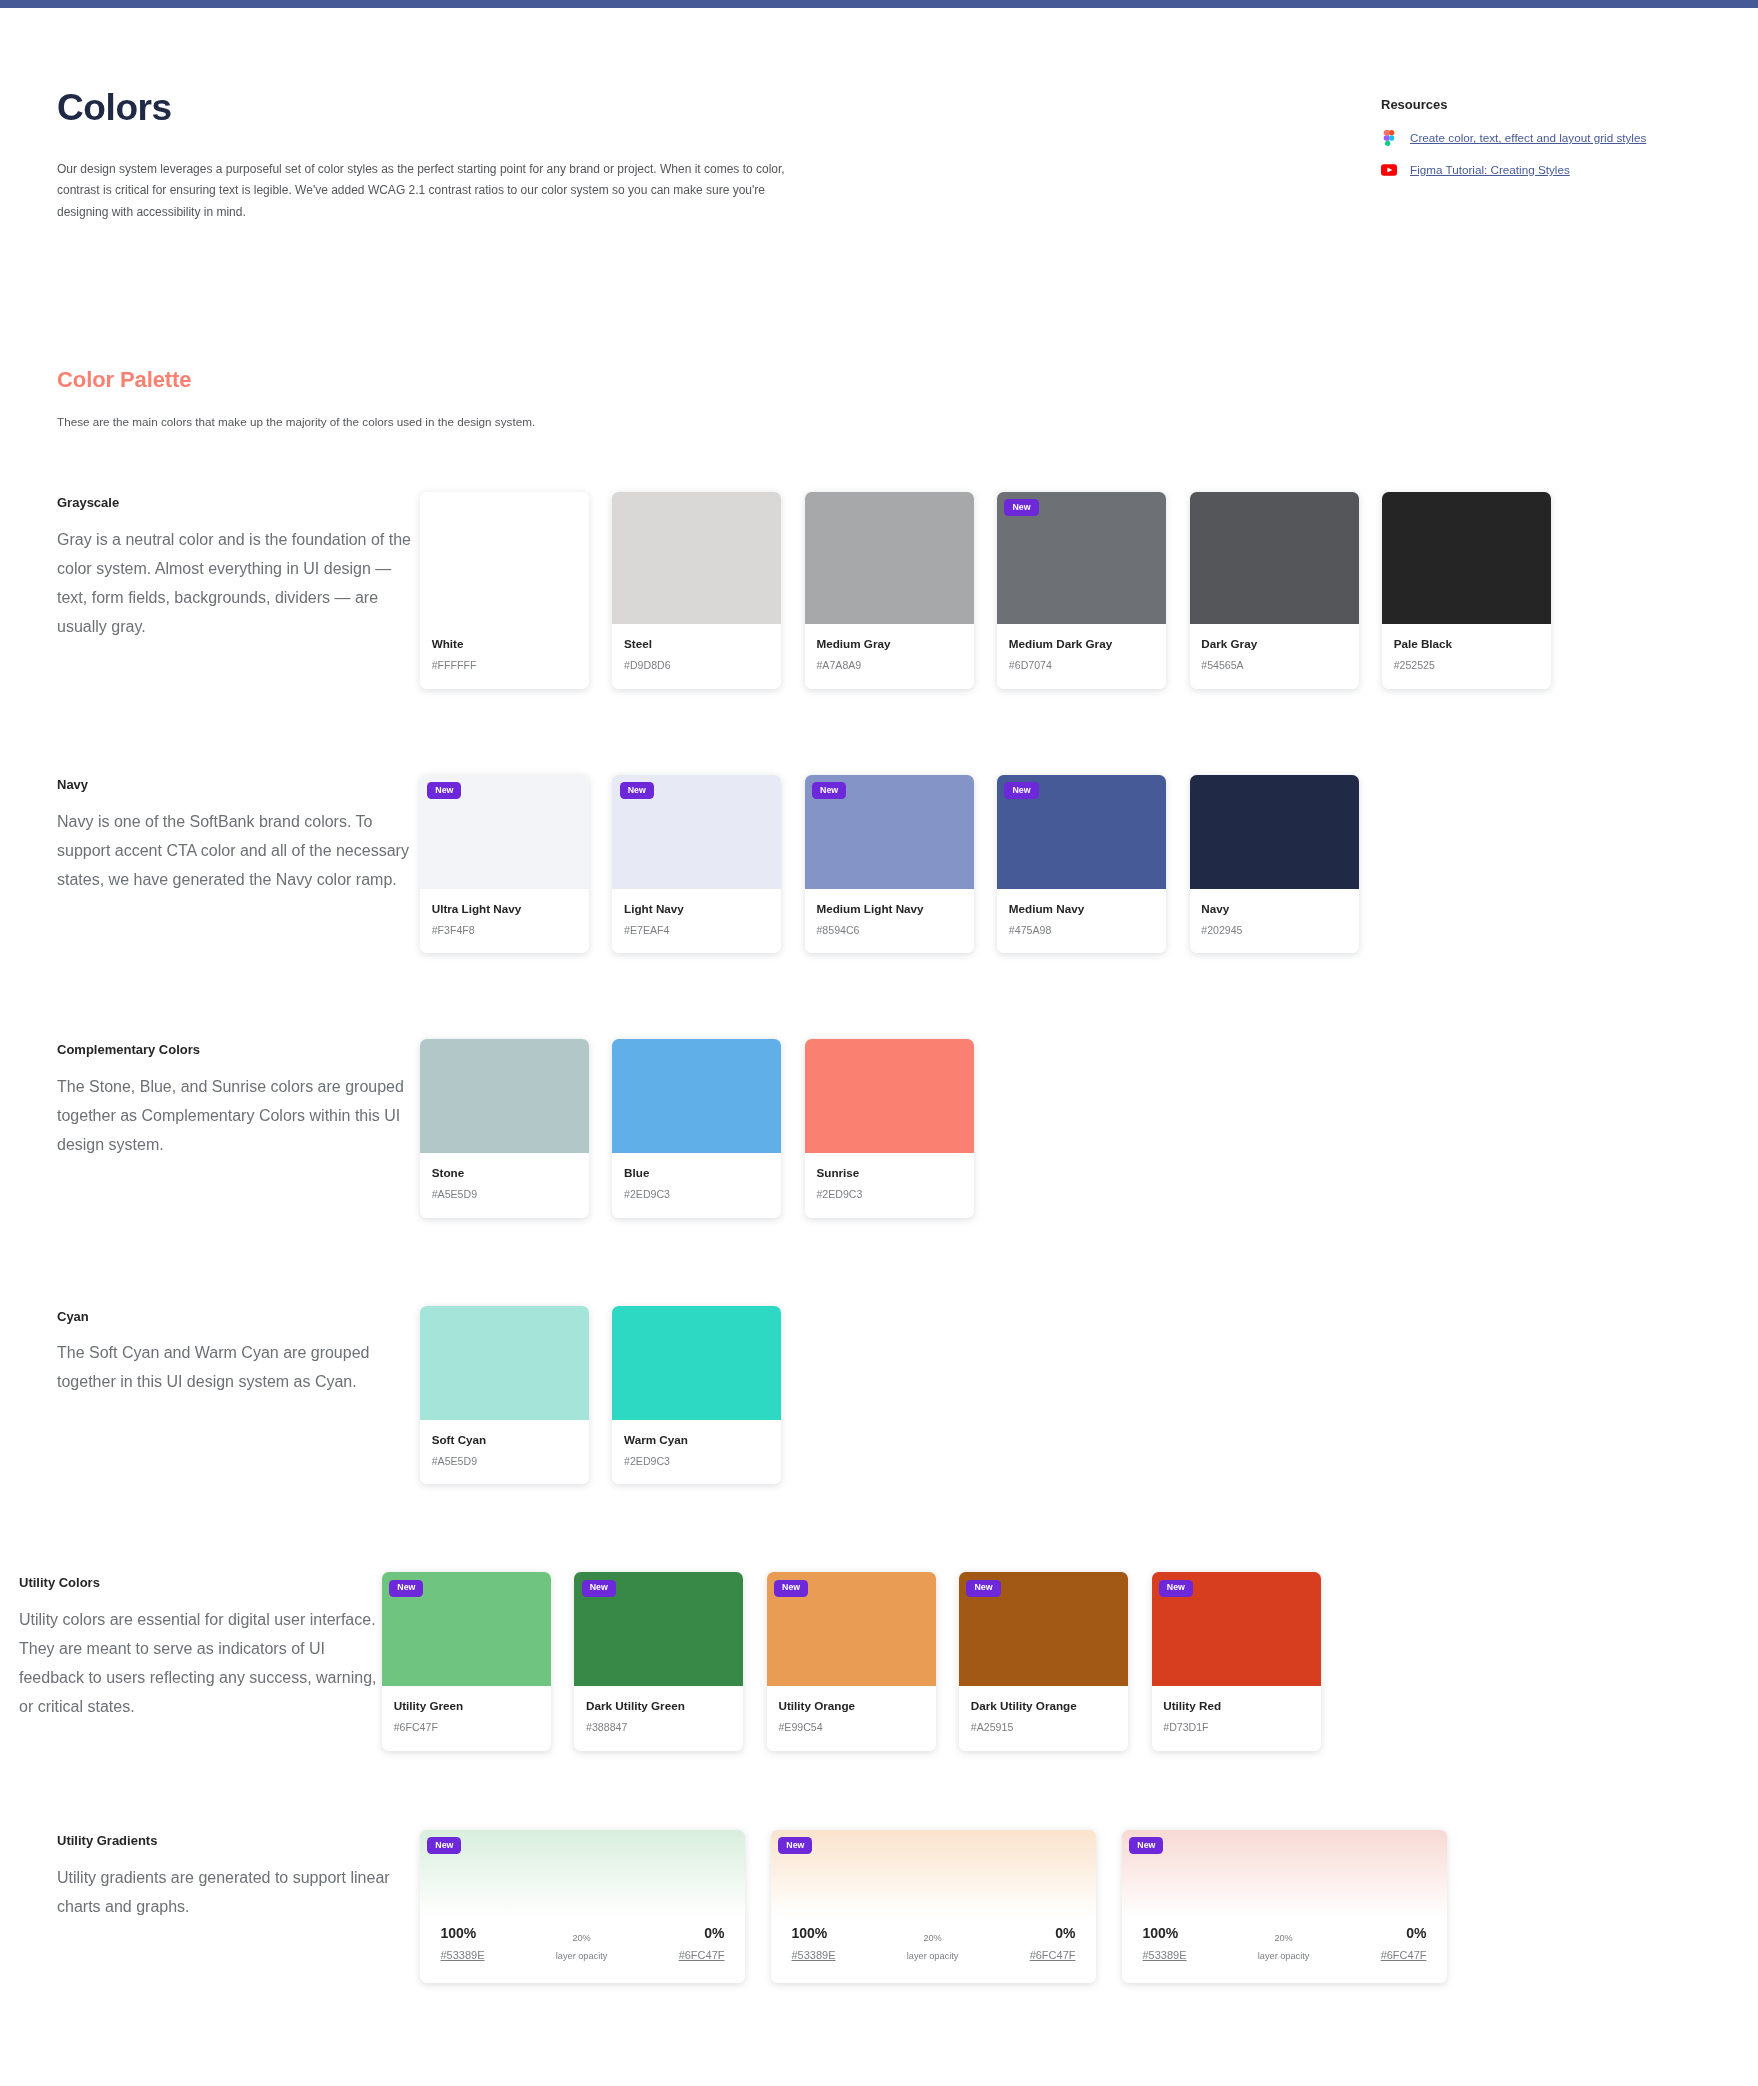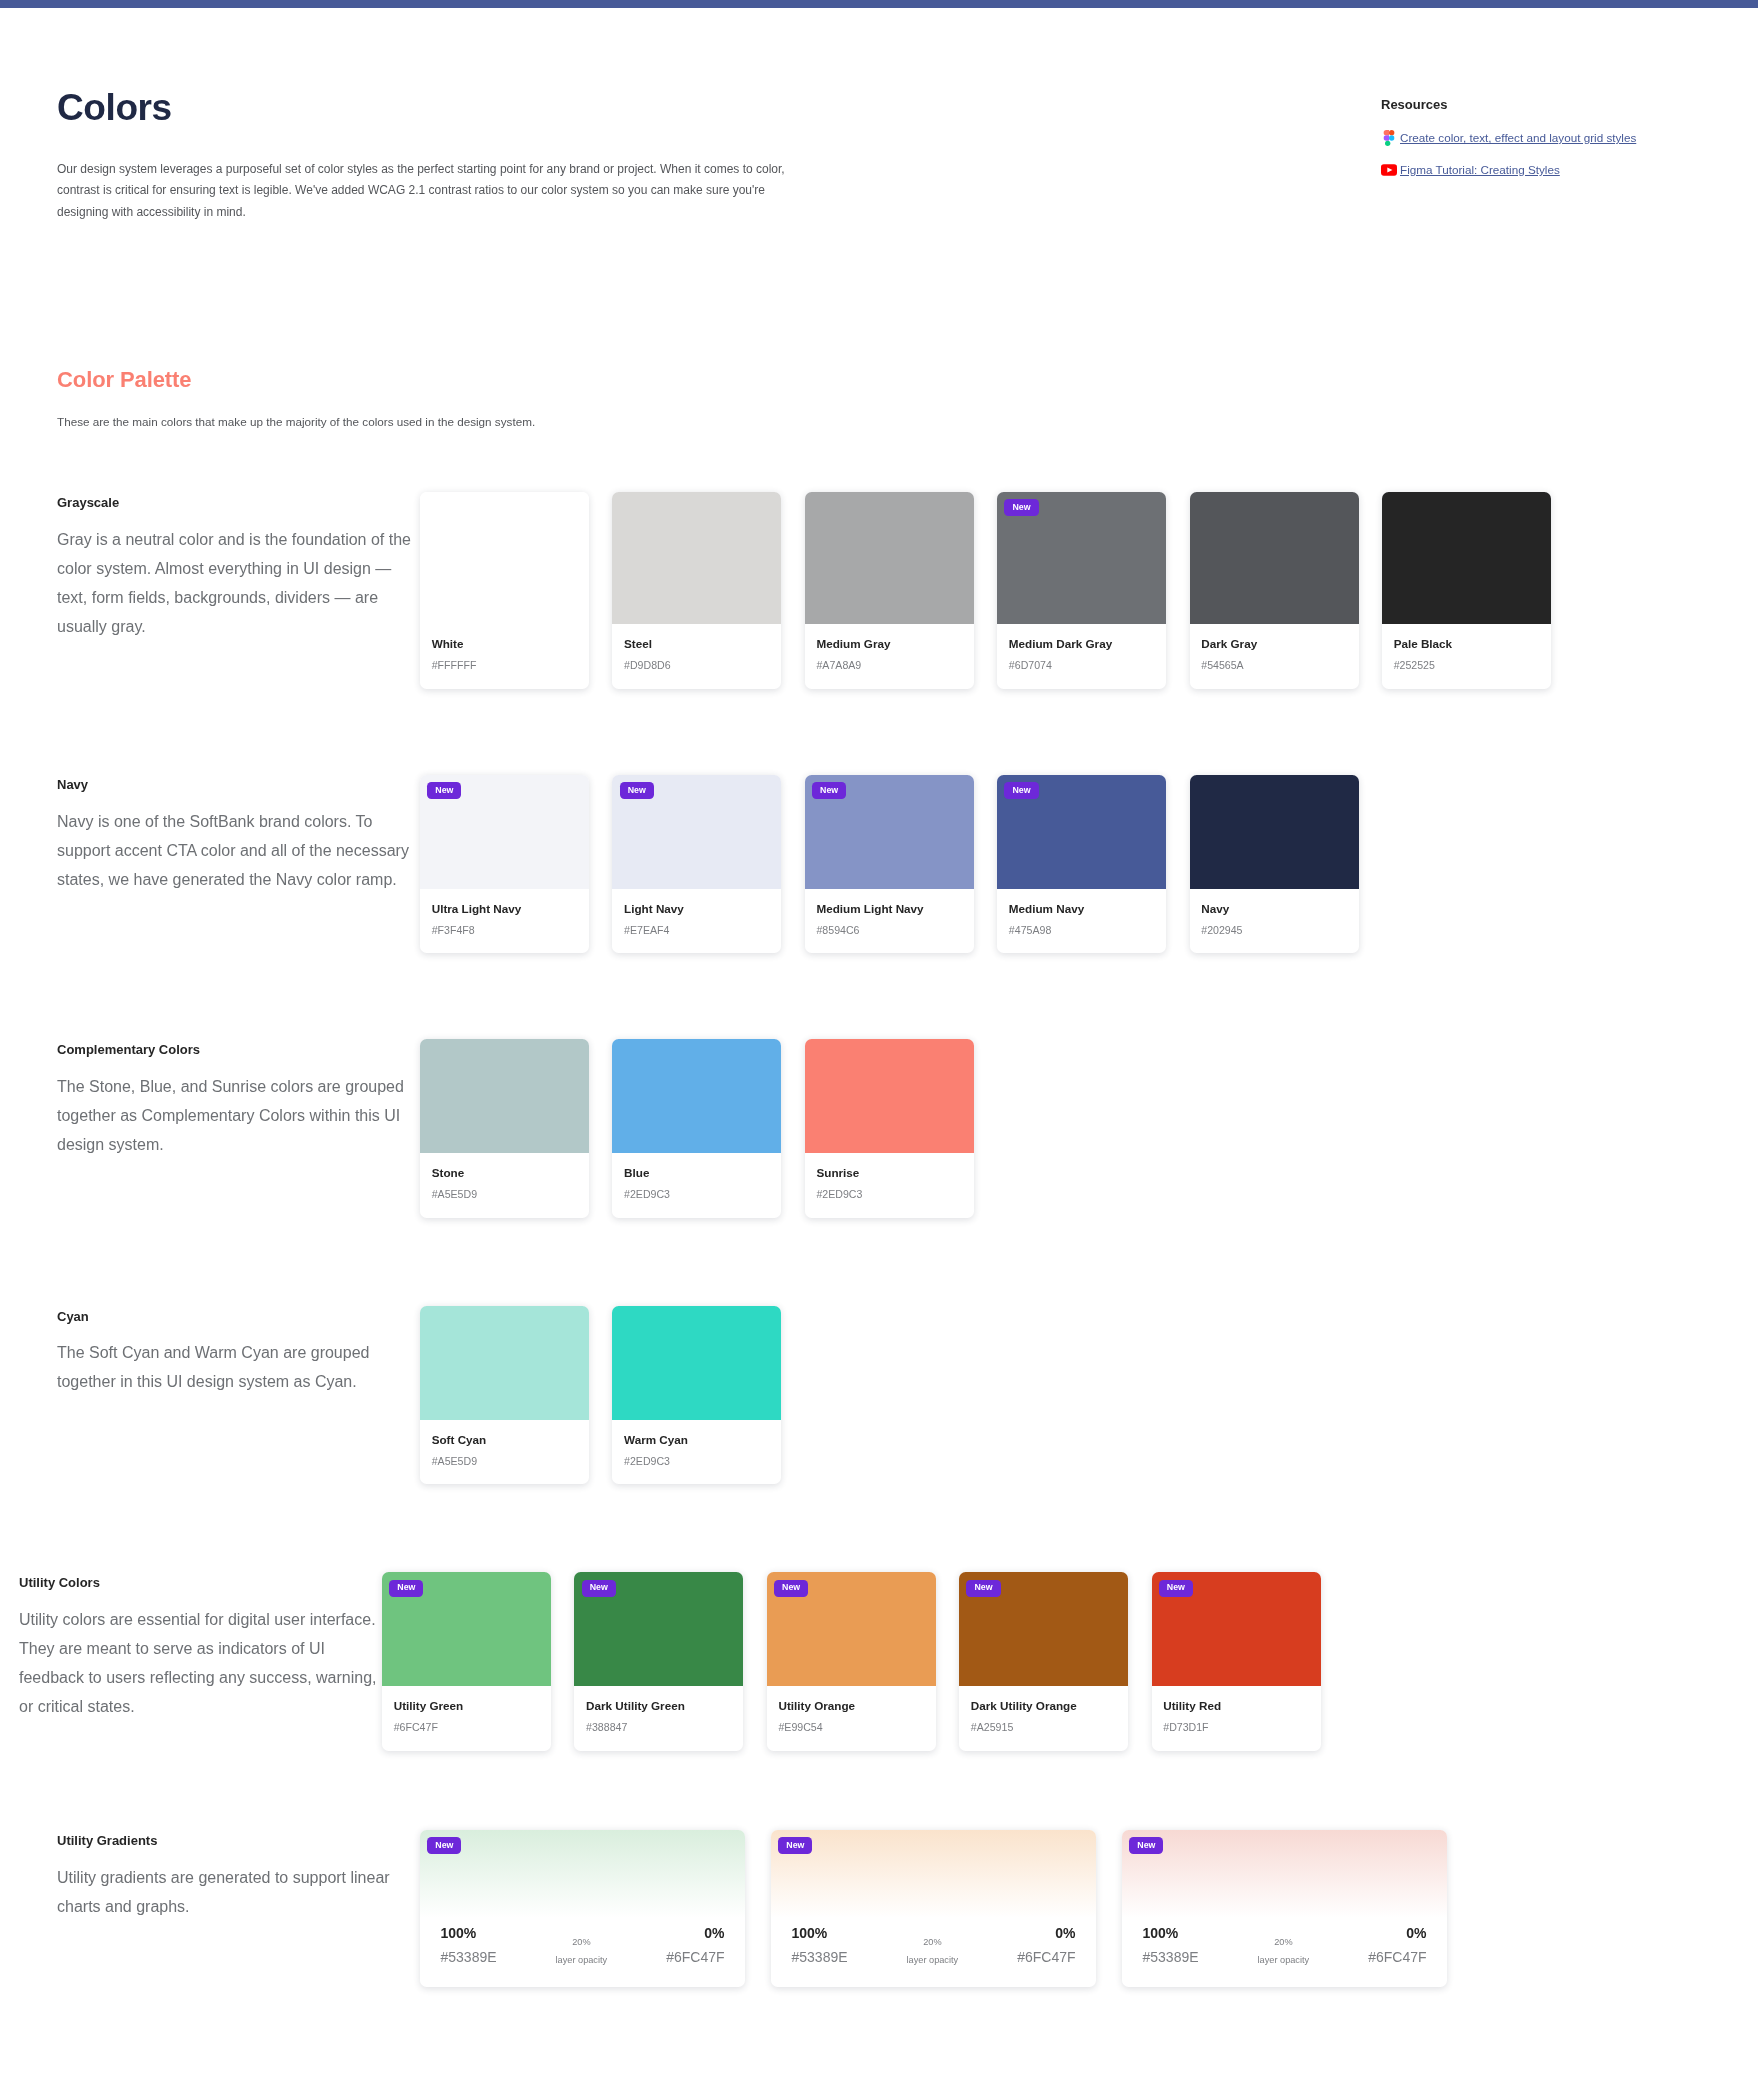--- a/index.html
+++ b/index.html
@@ -56,21 +56,21 @@
   }
   .resources-title {
     font-size: 13px;
     font-weight: bold;
     color: #252525;
     margin-bottom: 17.6px;
   }
   .resource-row {
     display: flex;
     align-items: center;
-    gap: 3px;
+    gap: 13px;
     margin-bottom: 16px;
   }
   .resource-link {
     font-size: 11.7px;
     color: #475A98;
     text-decoration: underline;
     white-space: nowrap;
   }
   .icon-figma, .icon-youtube {
     width: 16px; height: 16px;
@@ -208,22 +208,23 @@
   .grad-col.mid   { align-items: center; padding-top: 4.4px; }
   .grad-col.right { align-items: flex-end; }
   .grad-pct {
     font-size: 14px;
     font-weight: bold;
     color: #252525;
     line-height: 1.2;
   }
   .grad-hex {
     margin-top: 7.3px;
-    font-size: 14px;
+    font-size: 11px;
     color: #7C7E82;
+    text-decoration: underline;
   }
   .grad-mid-top {
     font-size: 9.2px;
     color: #7C7E82;
     line-height: 1.2;
   }
   .grad-mid-bot {
     margin-top: 7.3px;
     font-size: 9.2px;
     color: #7C7E82;

